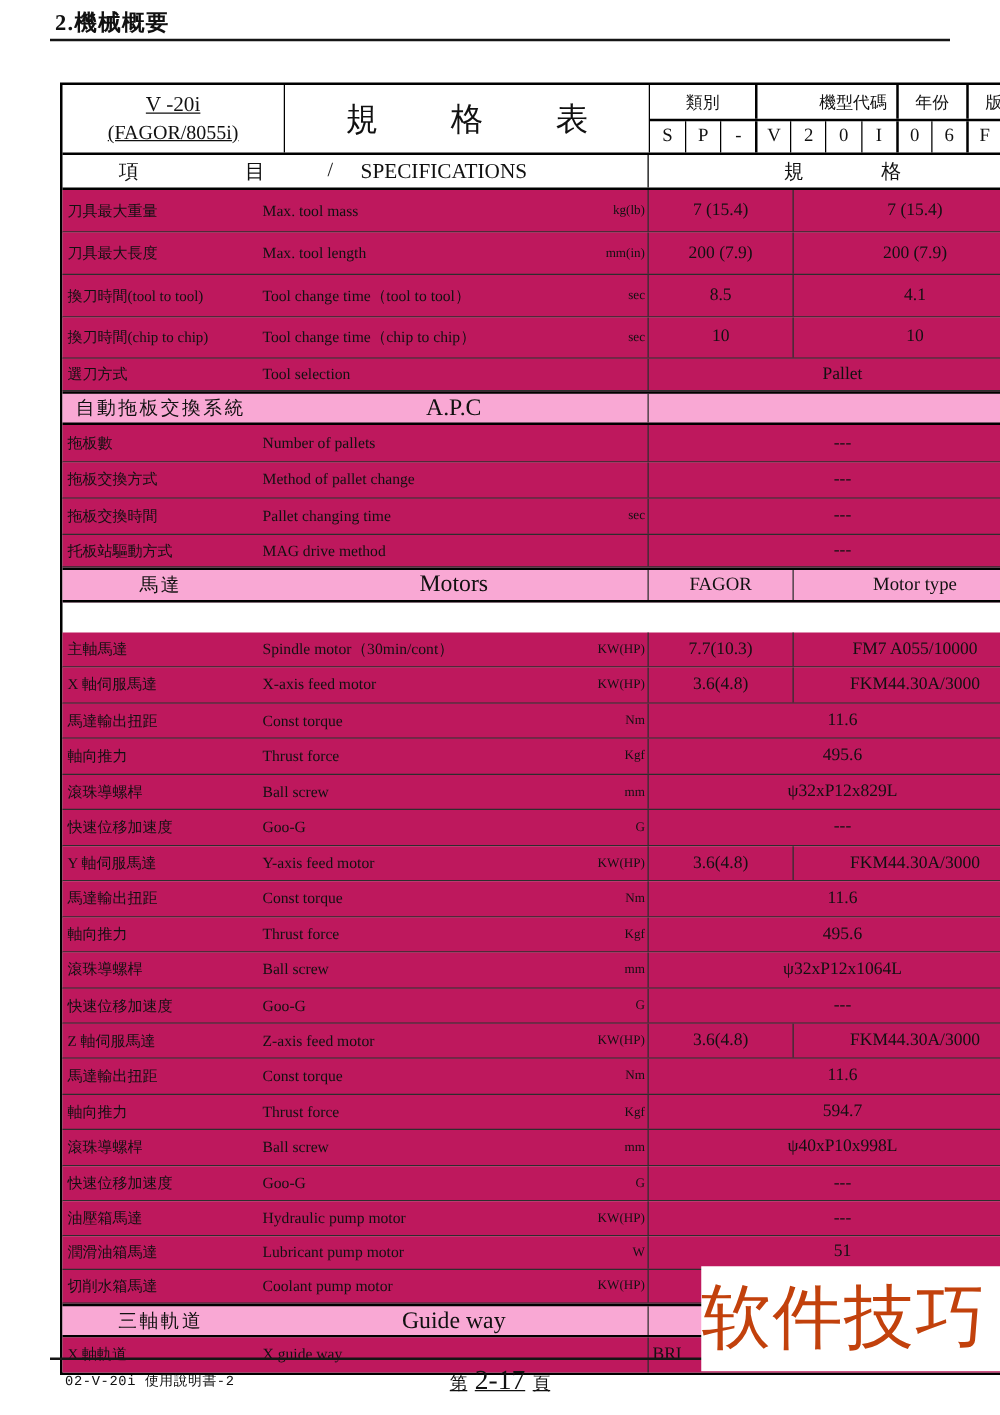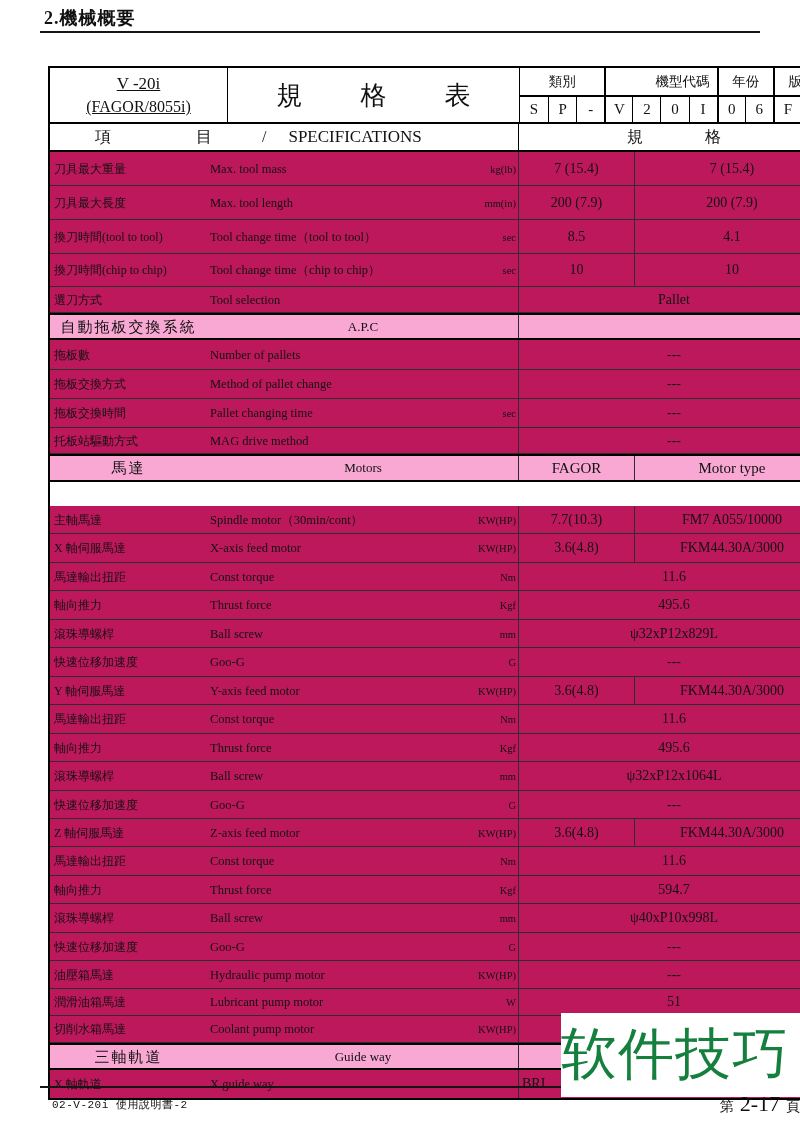--- a/index.html
+++ b/index.html
@@ -44,30 +44,30 @@
   .zh{position:absolute;left:4px;top:50%;transform:translateY(-50%);font-size:12px;white-space:nowrap;}
   .en{position:absolute;left:160px;top:50%;transform:translateY(-50%);font-size:12.5px;white-space:nowrap;}
   .unit{position:absolute;right:2px;top:50%;transform:translateY(-50%);font-size:10.5px;}
   .v{flex:none;display:flex;align-items:center;justify-content:center;font-size:14px;white-space:nowrap;box-sizing:border-box;}
   .v1{width:116px;border-right:1px solid #2e2e2e;}
   .v2{flex:1;}
   .vspan{flex:1;}
   .v.left{justify-content:flex-start;padding-left:3px;}
   .section{background:#f9a8d4;border-top:2px solid #000;border-bottom:2px solid #000;}
   .sec-zh{position:absolute;left:0;width:157px;text-align:center;top:50%;transform:translateY(-50%);font-size:15px;letter-spacing:2px;white-space:nowrap;}
-  .sec-en{position:absolute;left:157px;width:312px;text-align:center;top:50%;transform:translateY(-50%);font-size:13px;white-space:nowrap;}
+  .sec-en{position:absolute;left:157px;width:312px;text-align:center;top:50%;transform:translateY(-50%);font-size:19px;white-space:nowrap;}
   .v.hdr{font-size:15px;}
 
   
   .watermark{position:absolute;left:561px;top:1013px;width:239px;height:84px;background:#fff;z-index:6;
-             display:flex;align-items:center;color:#15803d;font-size:56px;white-space:nowrap;overflow:hidden;
+             display:flex;align-items:center;color:#c2410c;font-size:56px;white-space:nowrap;overflow:hidden;
              font-family:"Liberation Sans",sans-serif;letter-spacing:1px;}
 
   .footer-left{position:absolute;left:52px;top:1097px;font-family:"Liberation Mono",monospace;font-size:11px;letter-spacing:0.5px;}
-  .footer-page{position:absolute;left:0;right:0;top:1091px;text-align:right;font-size:14px;}
+  .footer-page{position:absolute;left:0;right:0;top:1091px;text-align:center;font-size:14px;text-decoration:underline;}
   .footer-page .pnum{font-size:22px;margin:0 6px;}
 </style>
 </head>
 <body>
 
 <div class="page">
 
   <div class="chapter">2.機械概要</div>
   <div class="rule top-rule"></div>
 

